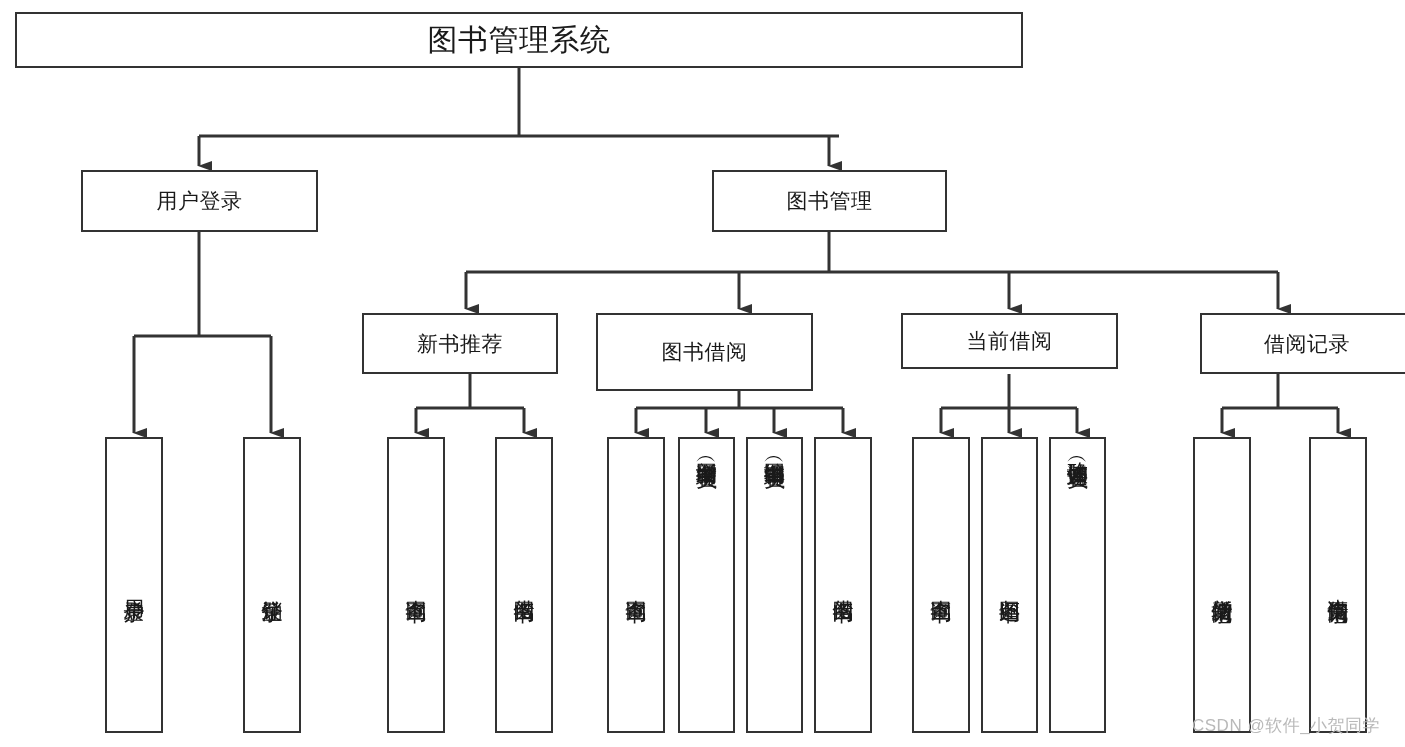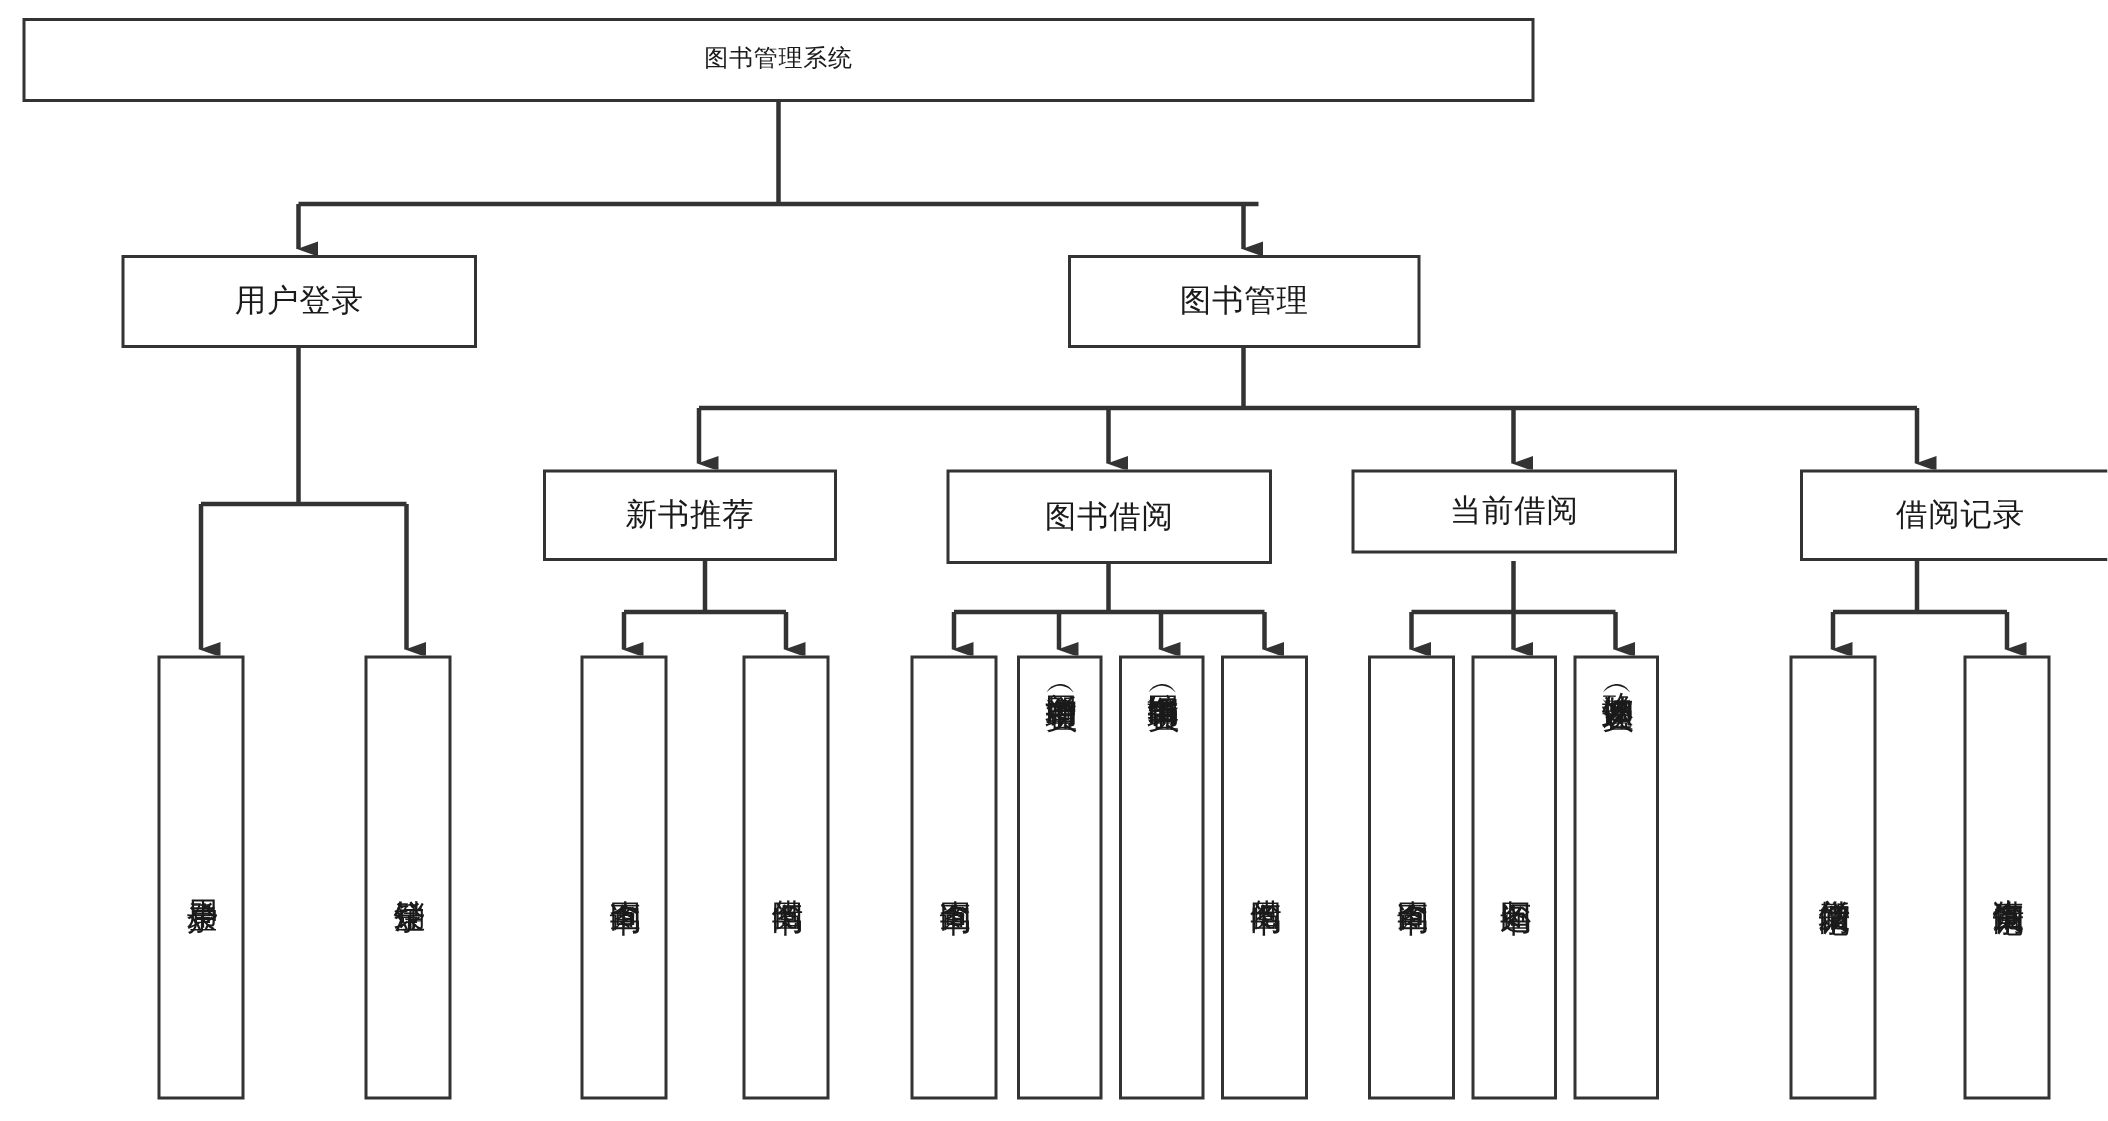--- a/index.html
+++ b/index.html
@@ -39,21 +39,21 @@
     display: block;
     text-align: center;
     line-height: 1.12;
   }
   
   .node.horiz .lbl {
     writing-mode: horizontal-tb;
     font-size: 21px;
     letter-spacing: 0.5px;
   }
-  .node.root .lbl { font-size: 16px; }
+  .node.root .lbl { font-size: 30px; }
   
   .node.vert {
     align-items: flex-start;
     justify-content: center;
     padding-top: 6px;
   }
   .node.vert .lbl {
     writing-mode: vertical-rl;
     text-orientation: upright;
     font-size: 21px;
@@ -136,21 +136,21 @@
   <div class="node horiz" style="left:81px; top:170px; width:237px; height:62px;">
     <span class="lbl">用户登录</span>
   </div>
   <div class="node horiz" style="left:712px; top:170px; width:235px; height:62px;">
     <span class="lbl">图书管理</span>
   </div>
 
   <div class="node horiz" style="left:362px; top:313px; width:196px; height:61px;">
     <span class="lbl">新书推荐</span>
   </div>
-  <div class="node horiz" style="left:631px; top:313px; width:217px; height:63px;">
+  <div class="node horiz" style="left:596px; top:313px; width:217px; height:78px;">
     <span class="lbl">图书借阅</span>
   </div>
   <div class="node horiz" style="left:901px; top:313px; width:217px; height:56px;">
     <span class="lbl">当前借阅</span>
   </div>
   <div class="node horiz" style="left:1200px; top:313px; width:214px; height:61px;">
     <span class="lbl">借阅记录</span>
   </div>
 
   <div class="node vert mid" style="left:105px; top:437px; width:58px; height:296px;">
@@ -190,14 +190,15 @@
     <span class="lbl">确认归还（管理员）</span>
   </div>
 
   <div class="node vert mid" style="left:1193px; top:437px; width:58px; height:296px;">
     <span class="lbl">新增借阅记录</span>
   </div>
   <div class="node vert mid" style="left:1309px; top:437px; width:58px; height:296px;">
     <span class="lbl">查询借阅记录</span>
   </div>
 
+  <div class="watermark" style="left:1192px; top:714px;">CSDN @软件_小贺同学</div>
 
 </div>
 
 </body></html>

